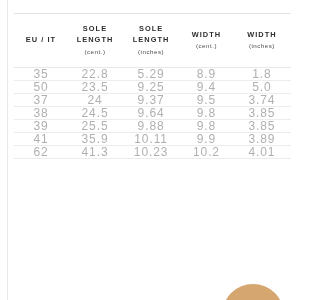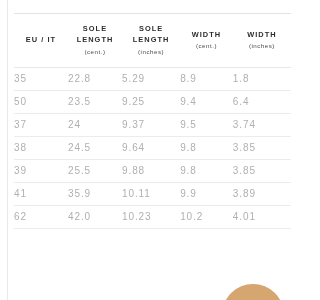--- a/index.html
+++ b/index.html
@@ -50,24 +50,24 @@
     display:block;
     font-weight:normal;
     font-size:6.2px;
     letter-spacing:0.5px;
     color:#4a4a4a;
     margin-top:1px;
   }
 
   table.size-table tbody td {
     border-bottom:1px solid #ececec;
-    padding:6px 0;
-    text-align:left;
+    padding:0 0;
+    text-align:center;
     color:#b0b0b0;
-    font-size:10px;
+    font-size:12px;
     letter-spacing:0.9px;
     line-height:1;
   }
 
   
   col.c0 { width:19.5%; }
   col.c1 { width:19.5%; }
   col.c2 { width:21%; }
   col.c3 { width:19%; }
   col.c4 { width:21%; }
@@ -127,21 +127,21 @@
           <td>22.8</td>
           <td>5.29</td>
           <td>8.9</td>
           <td>1.8</td>
         </tr>
         <tr>
           <td>50</td>
           <td>23.5</td>
           <td>9.25</td>
           <td>9.4</td>
-          <td>6.4</td>
+          <td>5.0</td>
         </tr>
         <tr>
           <td>37</td>
           <td>24</td>
           <td>9.37</td>
           <td>9.5</td>
           <td>3.74</td>
         </tr>
         <tr>
           <td>38</td>
@@ -159,21 +159,21 @@
         </tr>
         <tr>
           <td>41</td>
           <td>35.9</td>
           <td>10.11</td>
           <td>9.9</td>
           <td>3.89</td>
         </tr>
         <tr>
           <td>62</td>
-          <td>42.0</td>
+          <td>41.3</td>
           <td>10.23</td>
           <td>10.2</td>
           <td>4.01</td>
         </tr>
       </tbody>
     </table>
   </div>
 
   <div class="ring"></div>
 

